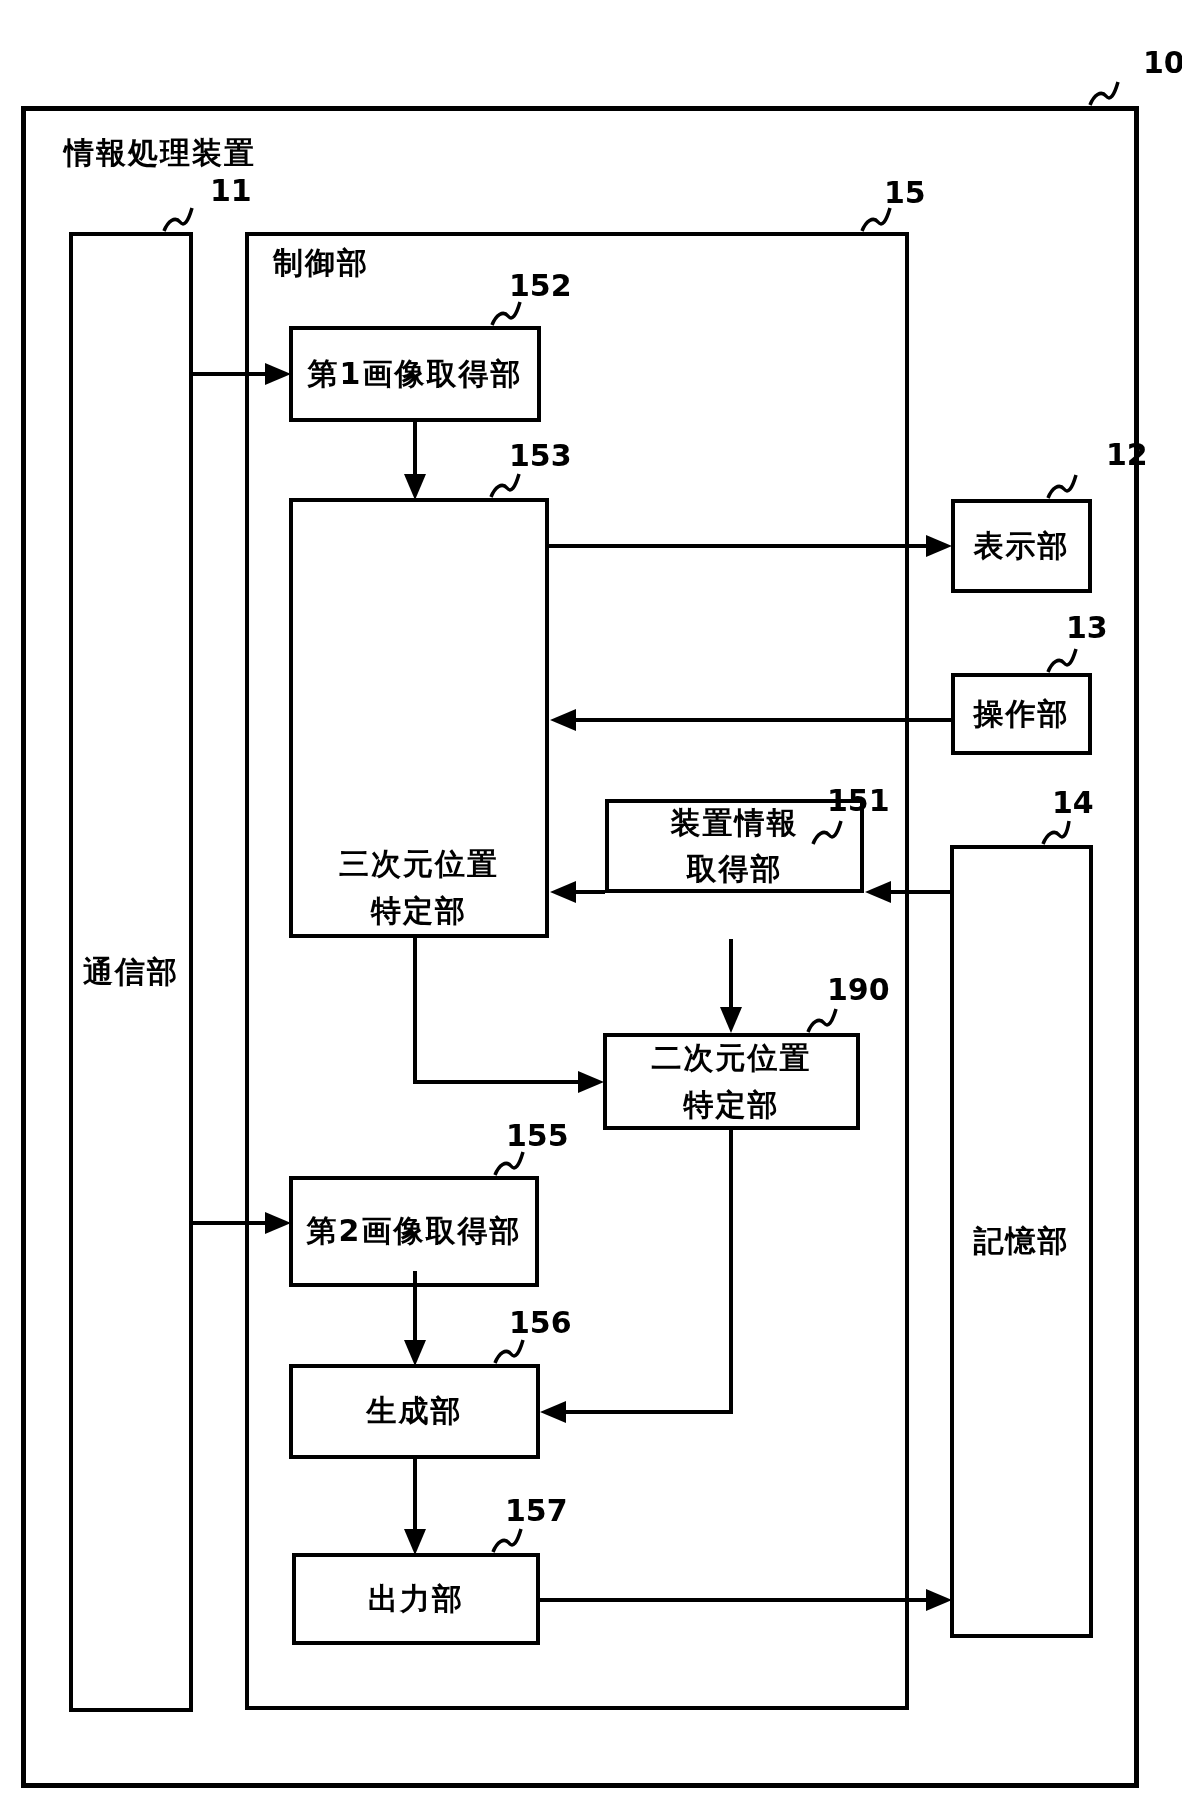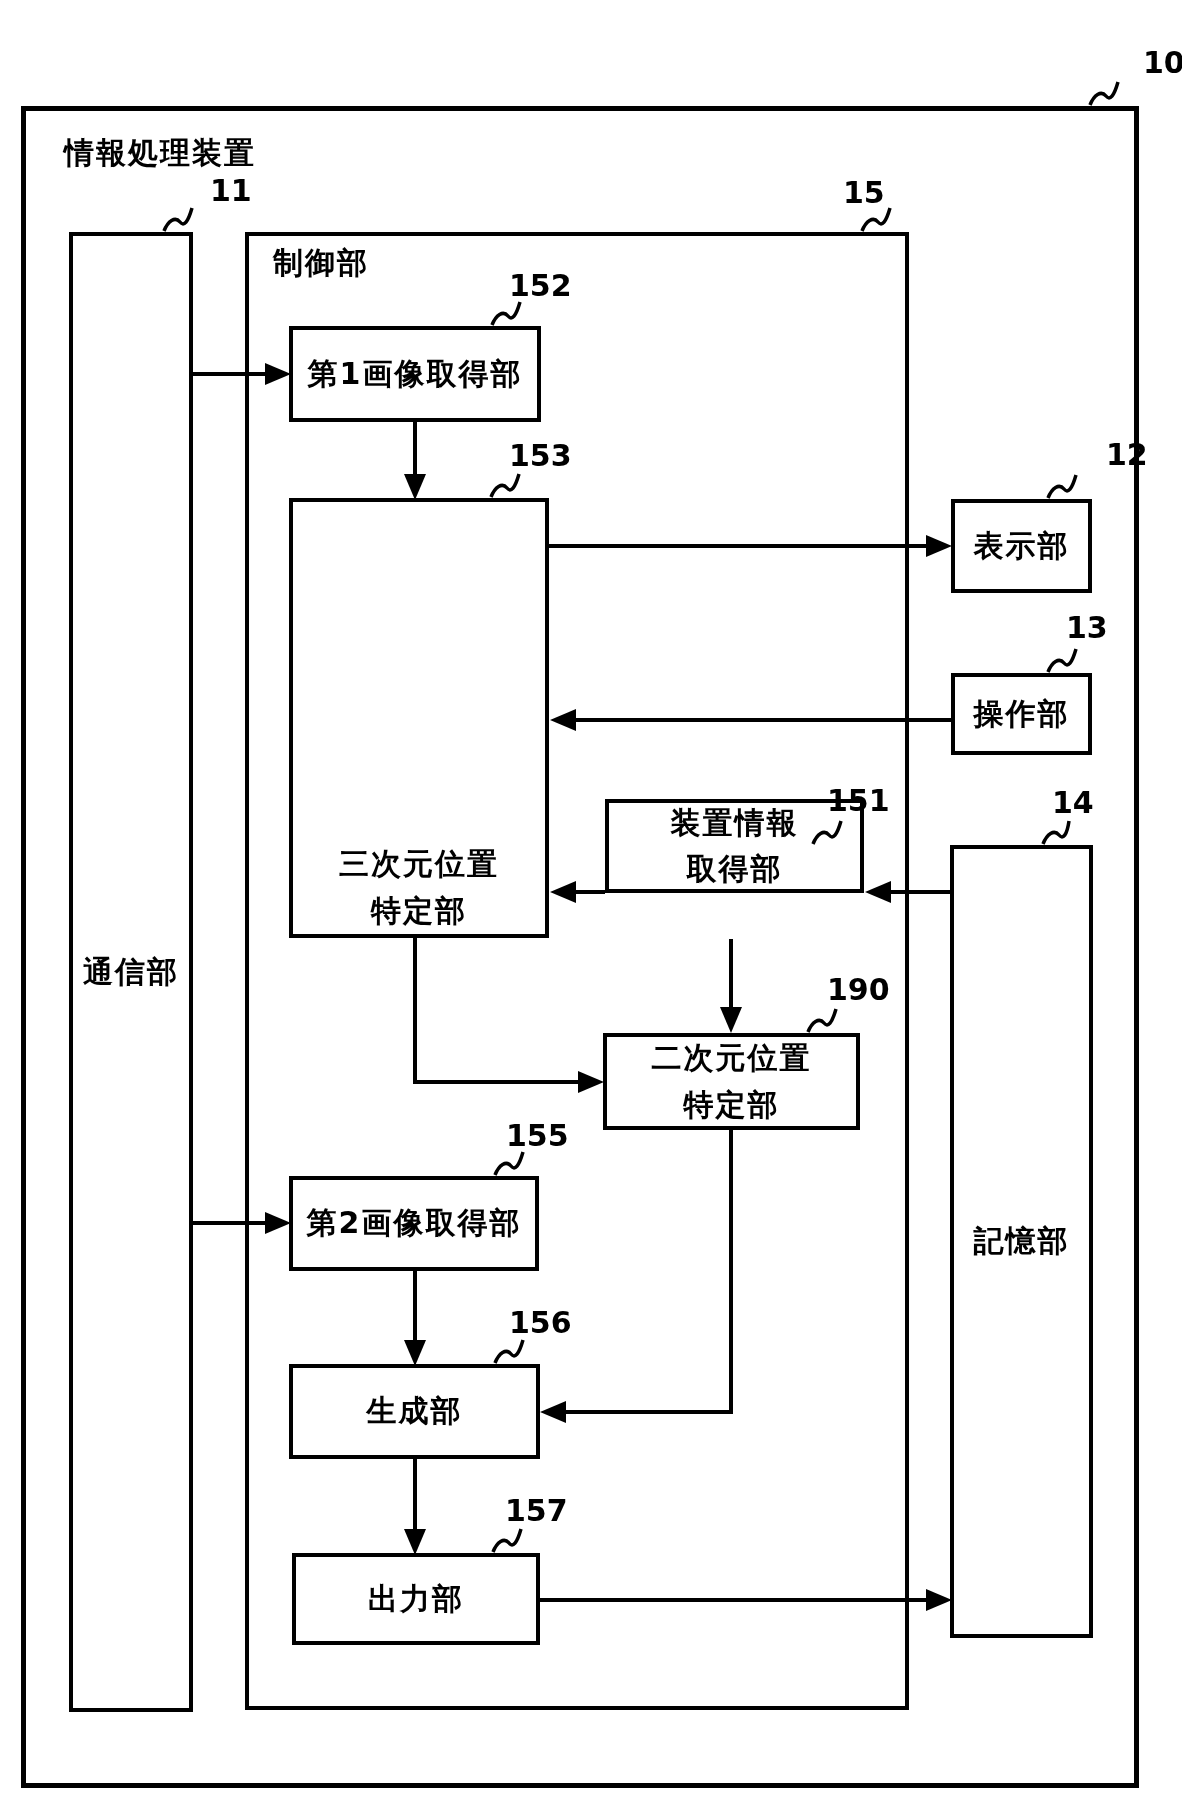--- a/index.html
+++ b/index.html
@@ -65,21 +65,21 @@
 特定部</span>
   </div>
   <div class="box" style="left:605px;top:799px;width:259px;height:94px;">
     <span class="blabel">装置情報
 取得部</span>
   </div>
   <div class="box" style="left:603px;top:1033px;width:257px;height:97px;">
     <span class="blabel">二次元位置
 特定部</span>
   </div>
-  <div class="box" style="left:289px;top:1176px;width:250px;height:95px;">
+  <div class="box" style="left:289px;top:1176px;width:250px;height:111px;">
     <span class="blabel">第2画像取得部</span>
   </div>
   <div class="box" style="left:289px;top:1364px;width:251px;height:95px;">
     <span class="blabel">生成部</span>
   </div>
   <div class="box" style="left:292px;top:1553px;width:248px;height:92px;font-family:Liberation Serif, serif;">
     <span class="blabel">出力部</span>
   </div>
 
   <div class="box" style="left:951px;top:499px;width:141px;height:94px;">
@@ -87,21 +87,21 @@
   </div>
   <div class="box" style="left:951px;top:673px;width:141px;height:82px;">
     <span class="blabel">操作部</span>
   </div>
   <div class="box" style="left:950px;top:845px;width:143px;height:793px;">
     <span class="blabel">記憶部</span>
   </div>
 
   <div class="ref" style="left:1118px;top:45px;margin-left:25px;">10</div>
   <div class="ref" style="left:186px;top:173px;margin-left:24px;">11</div>
-  <div class="ref" style="left:843px;top:175px;">15</div>
+  <div class="ref" style="left:884px;top:175px;">15</div>
   <div class="ref" style="left:509px;top:268px;">152</div>
   <div class="ref" style="left:509px;top:438px;">153</div>
   <div class="ref" style="left:1066px;top:437px;margin-left:40px;">12</div>
   <div class="ref" style="left:1066px;top:610px;">13</div>
   <div class="ref" style="left:827px;top:783px;">151</div>
   <div class="ref" style="left:1052px;top:785px;">14</div>
   <div class="ref" style="left:827px;top:972px;">190</div>
   <div class="ref" style="left:506px;top:1118px;">155</div>
   <div class="ref" style="left:509px;top:1305px;">156</div>
   <div class="ref" style="left:505px;top:1493px;">157</div>

